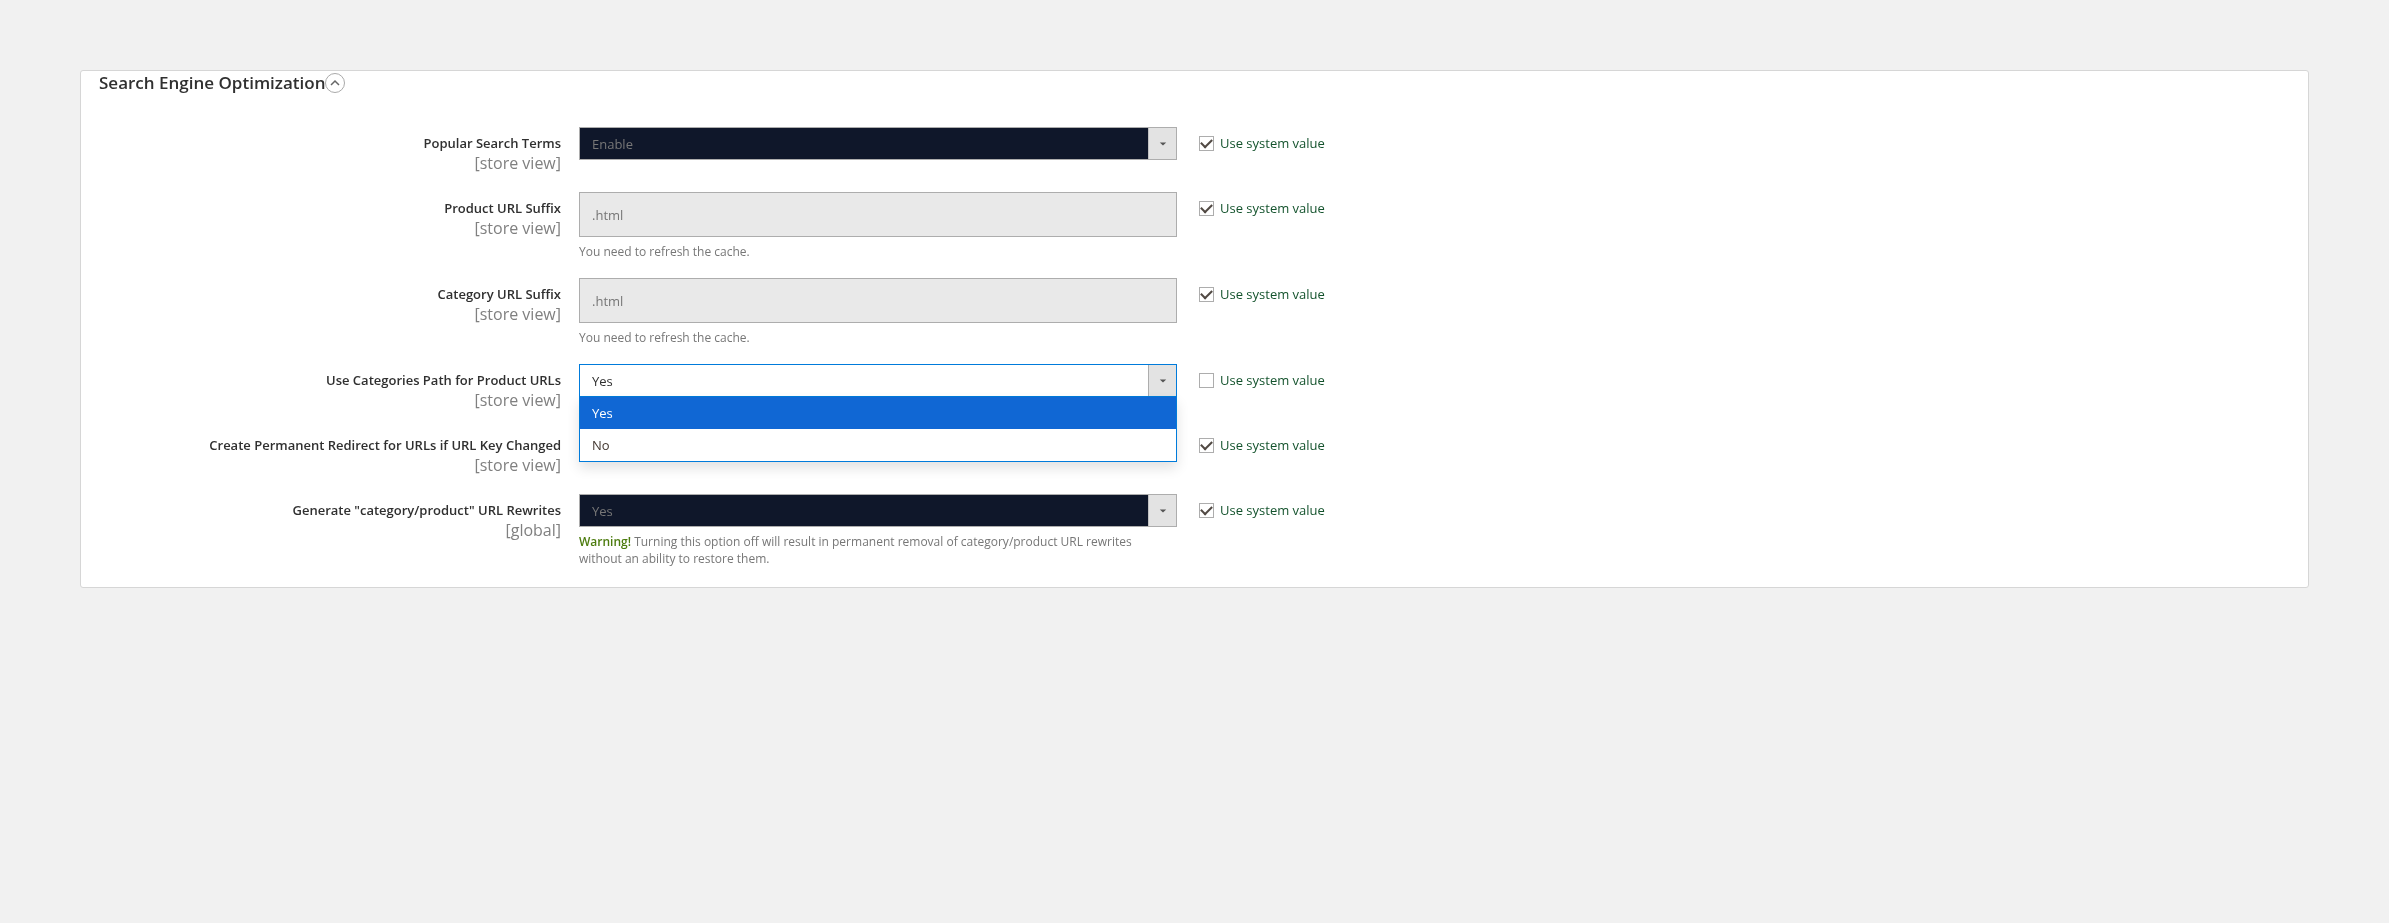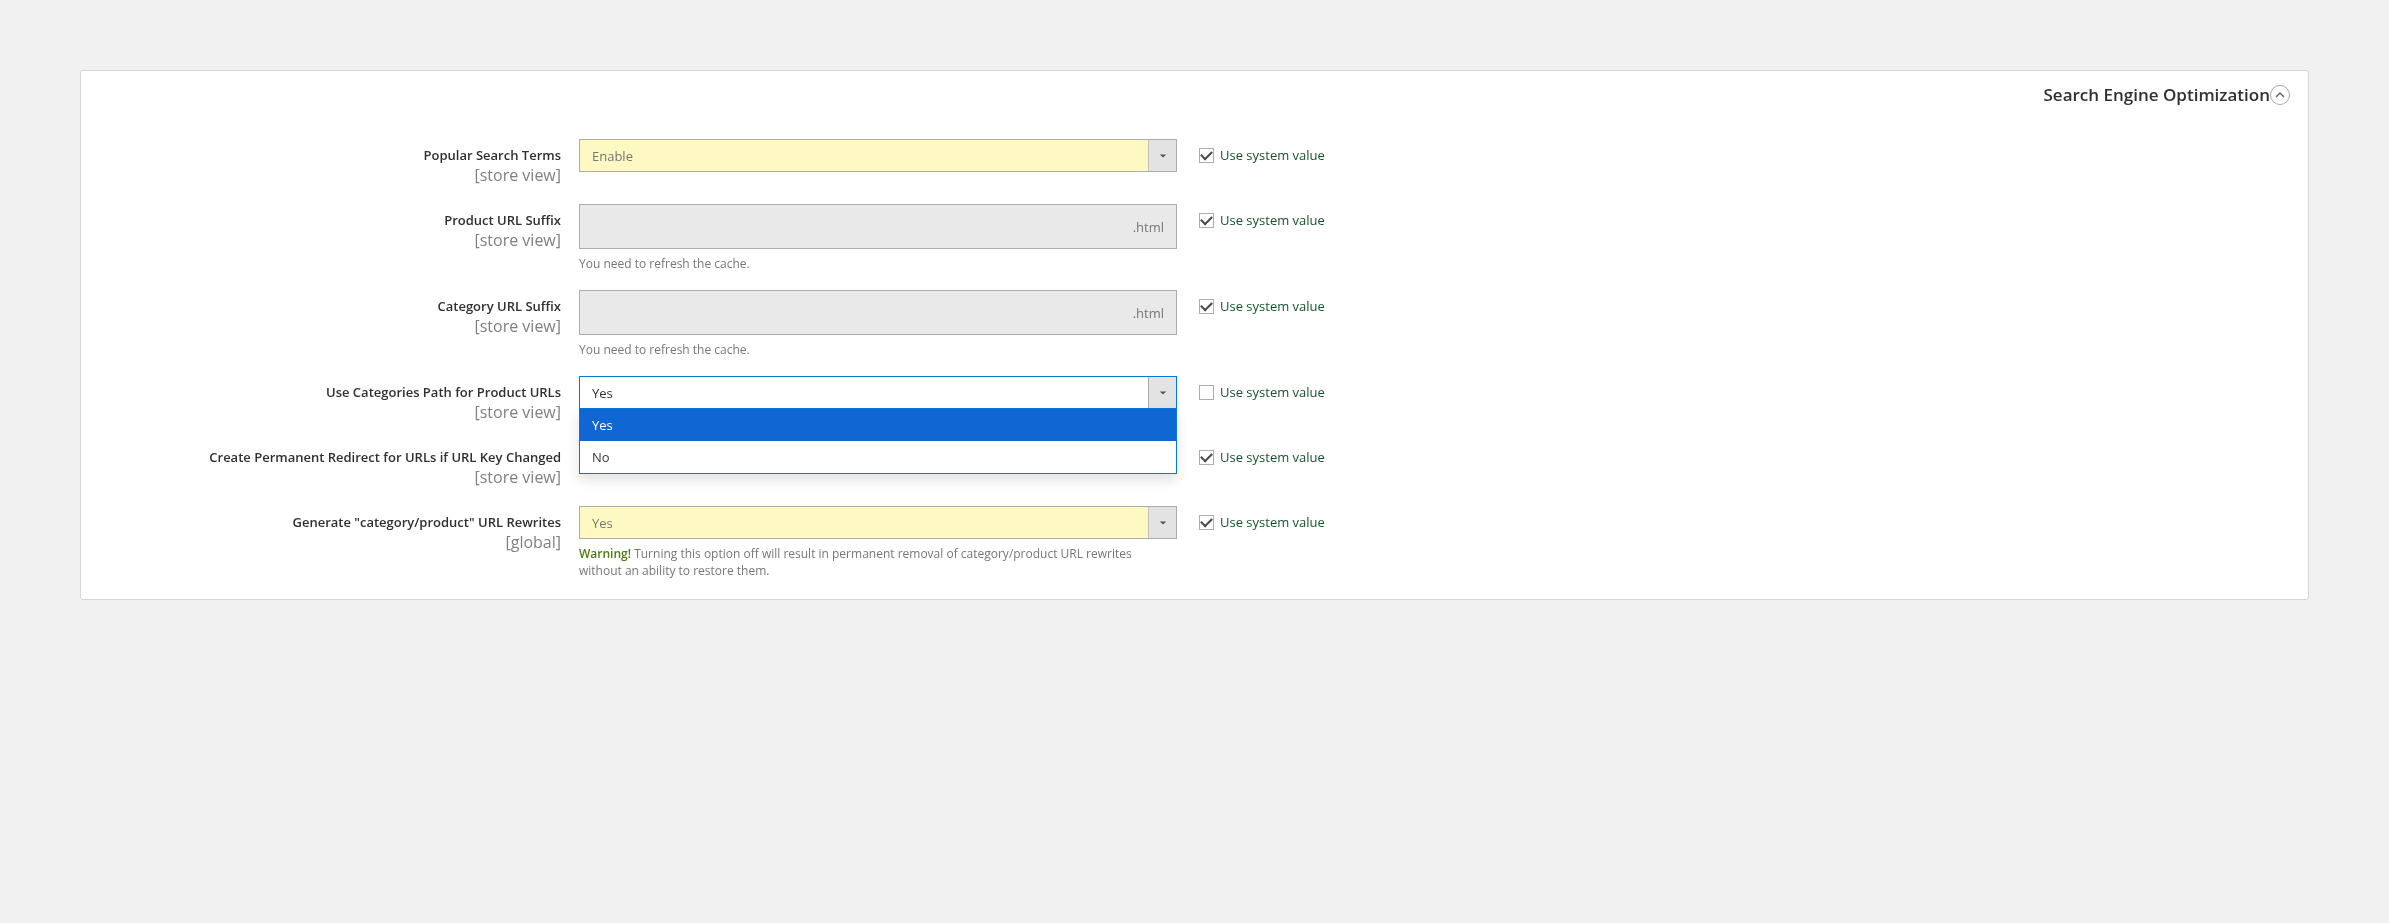--- a/index.html
+++ b/index.html
@@ -11,23 +11,23 @@
       color: #41362f;
     }
     .panel {
       background: #fff;
       border: 1px solid #d6d6d6;
       border-radius: 3px;
       position: relative;
     }
     .panel-header {
       display: flex;
-      justify-content: flex-end;
+      justify-content: flex-start;
       align-items: center;
-      padding: 12px 18px 8px 18px;
+      padding: 0 18px 8px 18px;
     }
     .panel-title {
       font-size: 17px;
       font-weight: 600;
       color: #303030;
     }
     .collapse-btn {
       width: 20px; height: 20px;
       border: 1px solid #aaa;
       border-radius: 50%;
@@ -73,21 +73,21 @@
       gap: 6px;
     }
     .select-wrap {
       position: relative;
       height: 33px;
       border: 1px solid #adadad;
       background: #fff;
       display: flex;
       align-items: center;
     }
-    .select-wrap.disabled { background: #fef9c3; }
+    .select-wrap.disabled { background: #0f172a; }
     .select-wrap.active { border-color: #007bdb; }
     .select-val {
       flex: 1;
       padding: 0 12px;
       font-size: 13px;
       color: #303030;
     }
     .select-wrap.disabled .select-val { color: #777; }
     .select-arrow {
       width: 28px;
@@ -100,21 +100,20 @@
     .select-arrow svg { width: 8px; height: 8px; fill: #555; }
     .text-input {
       width: 100%;
       height: 45px;
       border: 1px solid #adadad;
       background: #e9e9e9;
       padding: 0 12px;
       font-size: 13px;
       color: #777;
       font-family: inherit;
-      text-align: right;
     }
     .hint {
       font-size: 12px;
       color: #777;
       margin-top: 6px;
     }
     .hint .warn { color: #4d7c0f; font-weight: 600; }
     .chk {
       width: 15px; height: 15px;
       border: 1px solid #adadad;

